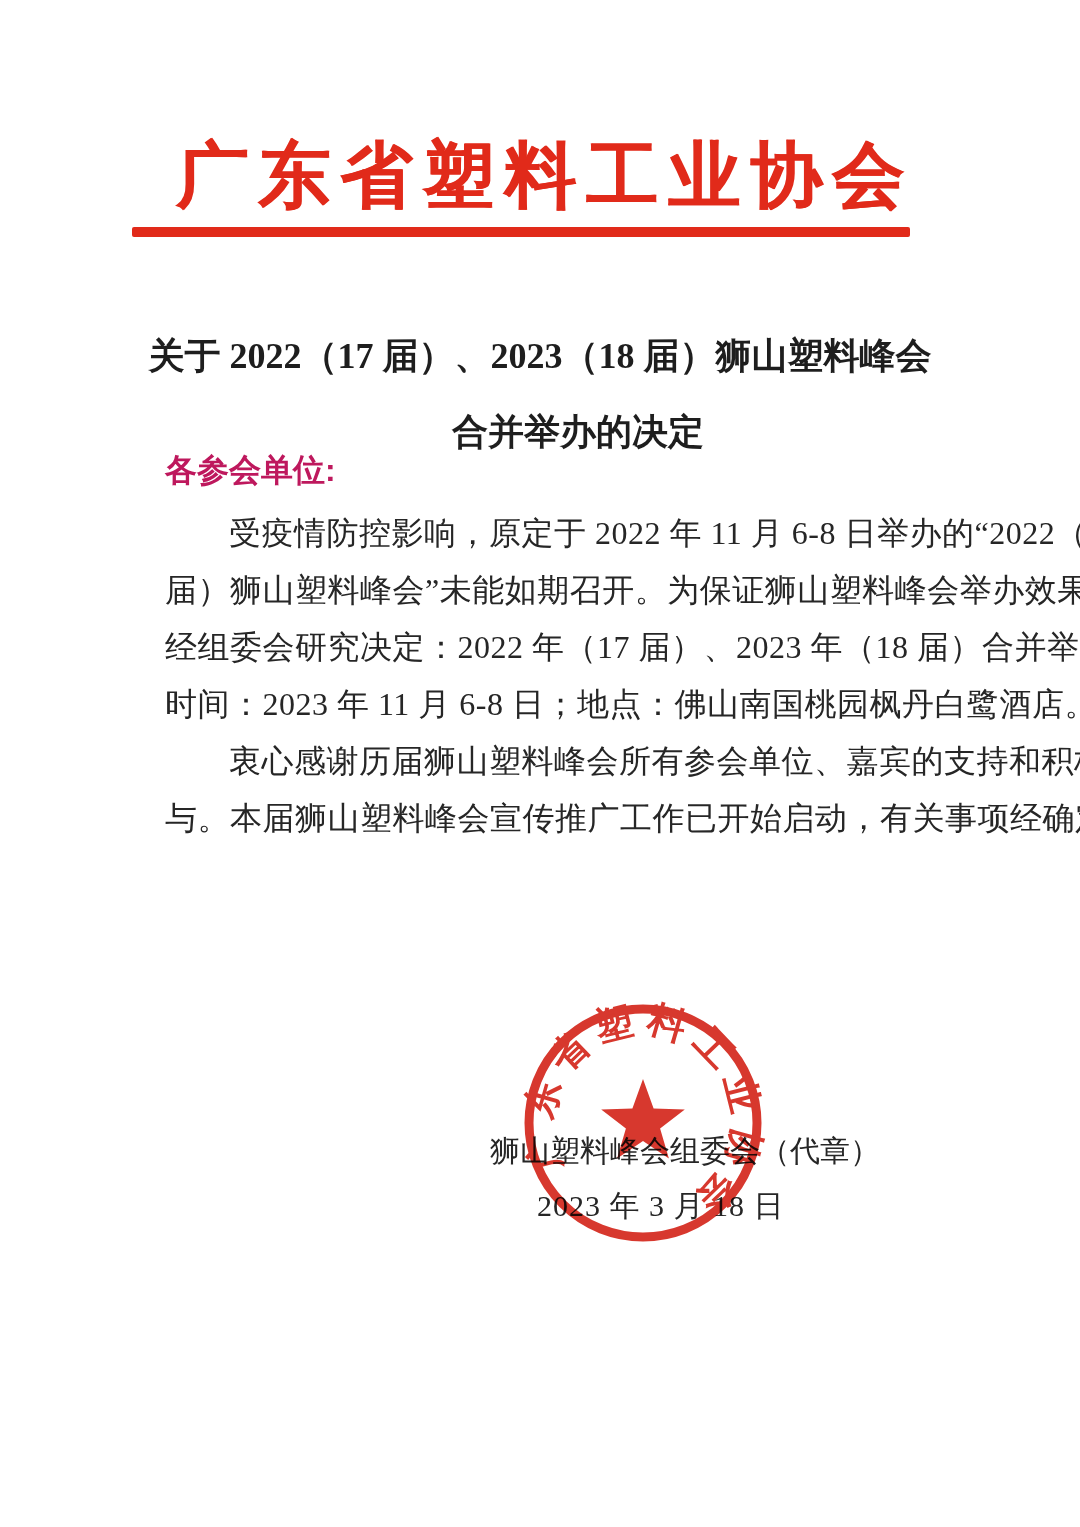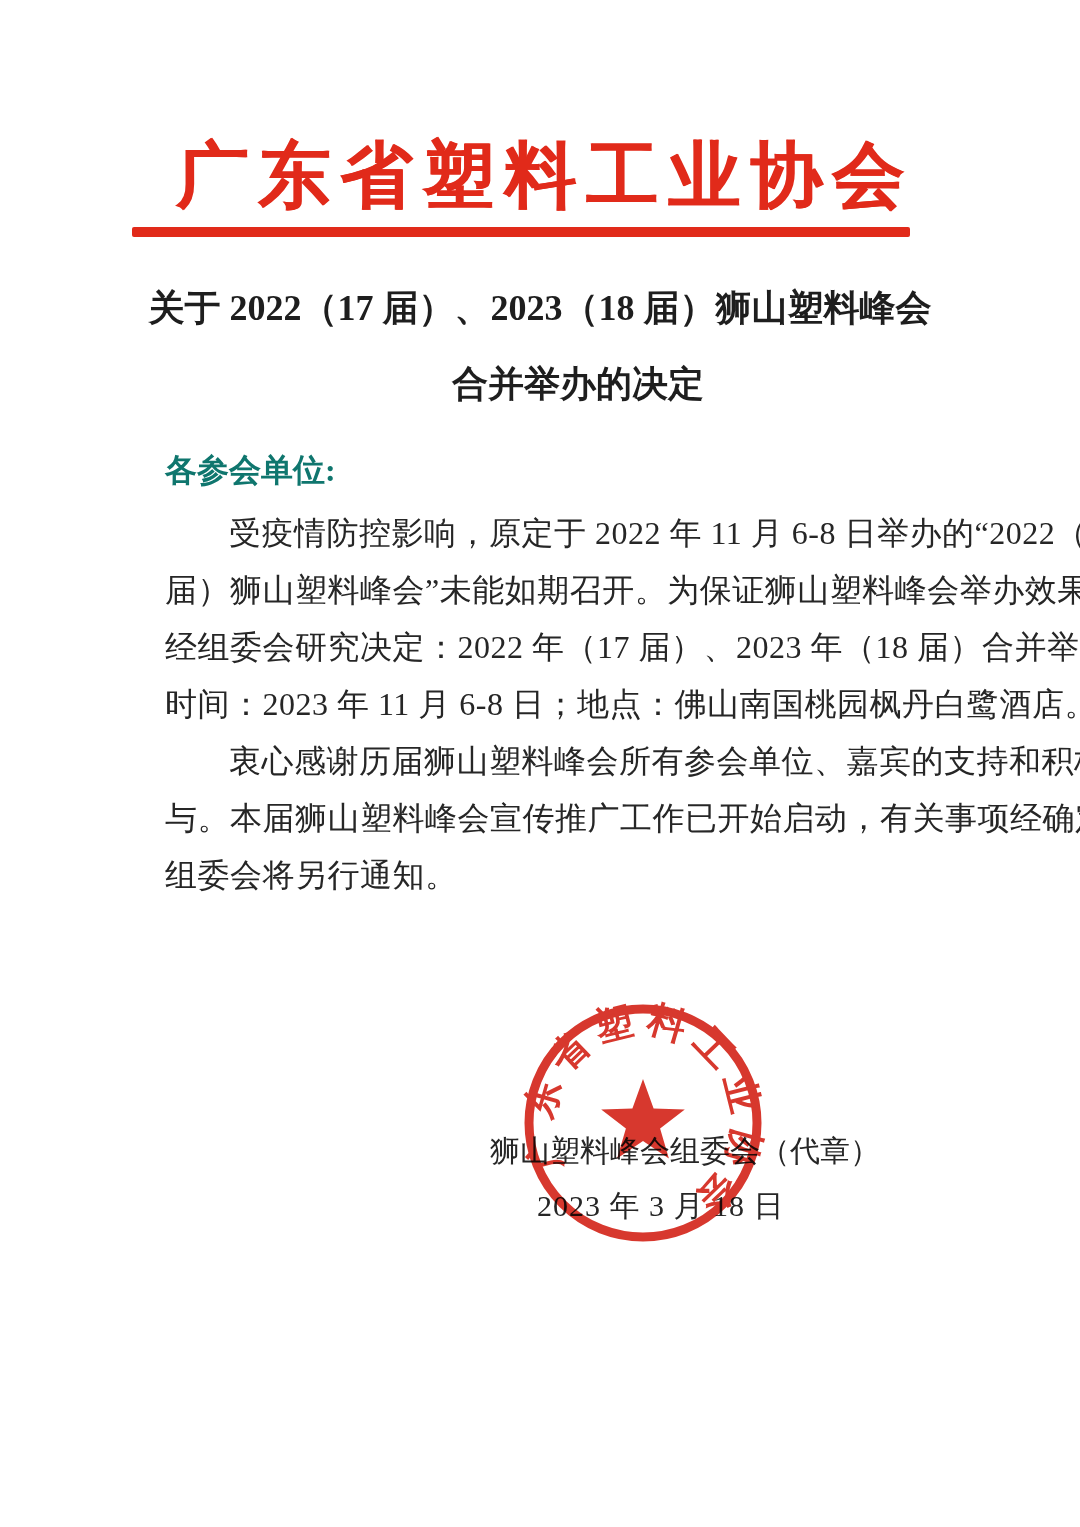--- a/index.html
+++ b/index.html
@@ -52,33 +52,34 @@
   .doc-title-line1, .doc-title-line2 {
     position: absolute;
     left: 0;
     right: 0;
     text-align: center;
     font-size: 36px;
     line-height: 40px;
     font-weight: bold;
     color: #1e1e1e;
     white-space: nowrap;
+    margin-top: 48px;
   }
   .doc-title-line1 { top: 288px; }
   .doc-title-line2 { top: 364px; transform: translateX(38px); }
   
   .salutation {
     position: absolute;
     left: 165px;
     top: 452px;
     font-size: 32px;
     line-height: 36px;
     font-weight: bold;
-    color: #0f766e;
-    font-family: Liberation Serif, serif;
+    color: #be185d;
+    font-family: Liberation Sans, sans-serif;
   }
   
   .body-block {
     position: absolute;
     left: 165px;
     top: 505px;
     width: 760px;
   }
   .body-line {
     font-size: 32px;
@@ -141,21 +142,20 @@
 
   <div class="salutation">各参会单位:</div>
 
   <div class="body-block">
     <div class="body-line indent">受疫情防控影响，原定于 2022 年 11 月 6-8 日举办的“2022（17</div>
     <div class="body-line">届）狮山塑料峰会”未能如期召开。为保证狮山塑料峰会举办效果，</div>
     <div class="body-line">经组委会研究决定：2022 年（17 届）、2023 年（18 届）合并举办。</div>
     <div class="body-line">时间：2023 年 11 月 6-8 日；地点：佛山南国桃园枫丹白鹭酒店。</div>
     <div class="body-line indent">衷心感谢历届狮山塑料峰会所有参会单位、嘉宾的支持和积极参</div>
     <div class="body-line">与。本届狮山塑料峰会宣传推广工作已开始启动，有关事项经确定后</div>
-    <div class="body-line">组委会将另行通知。</div>
   </div>
 
   <div class="signature-name">狮山塑料峰会组委会（代章）</div>
   <div class="signature-date">2023 年 3 月 18 日</div>
 
   <svg class="seal" viewBox="0 0 262 262" xmlns="http://www.w3.org/2000/svg">
     <circle cx="131" cy="131" r="114" fill="none" stroke="#d4271c" stroke-width="9"></circle>
     <path fill="#d4271c" d="M131,87 L141.6,116.4 L172.8,117.4 L148.1,136.6 L156.9,166.6
              L131,149 L105.1,166.6 L113.9,136.6 L89.2,117.4 L120.4,116.4 Z"></path>
     <path id="seal-arc" fill="none" d="M53.1,176 A90,90 0 1 1 176,208.9"></path>

